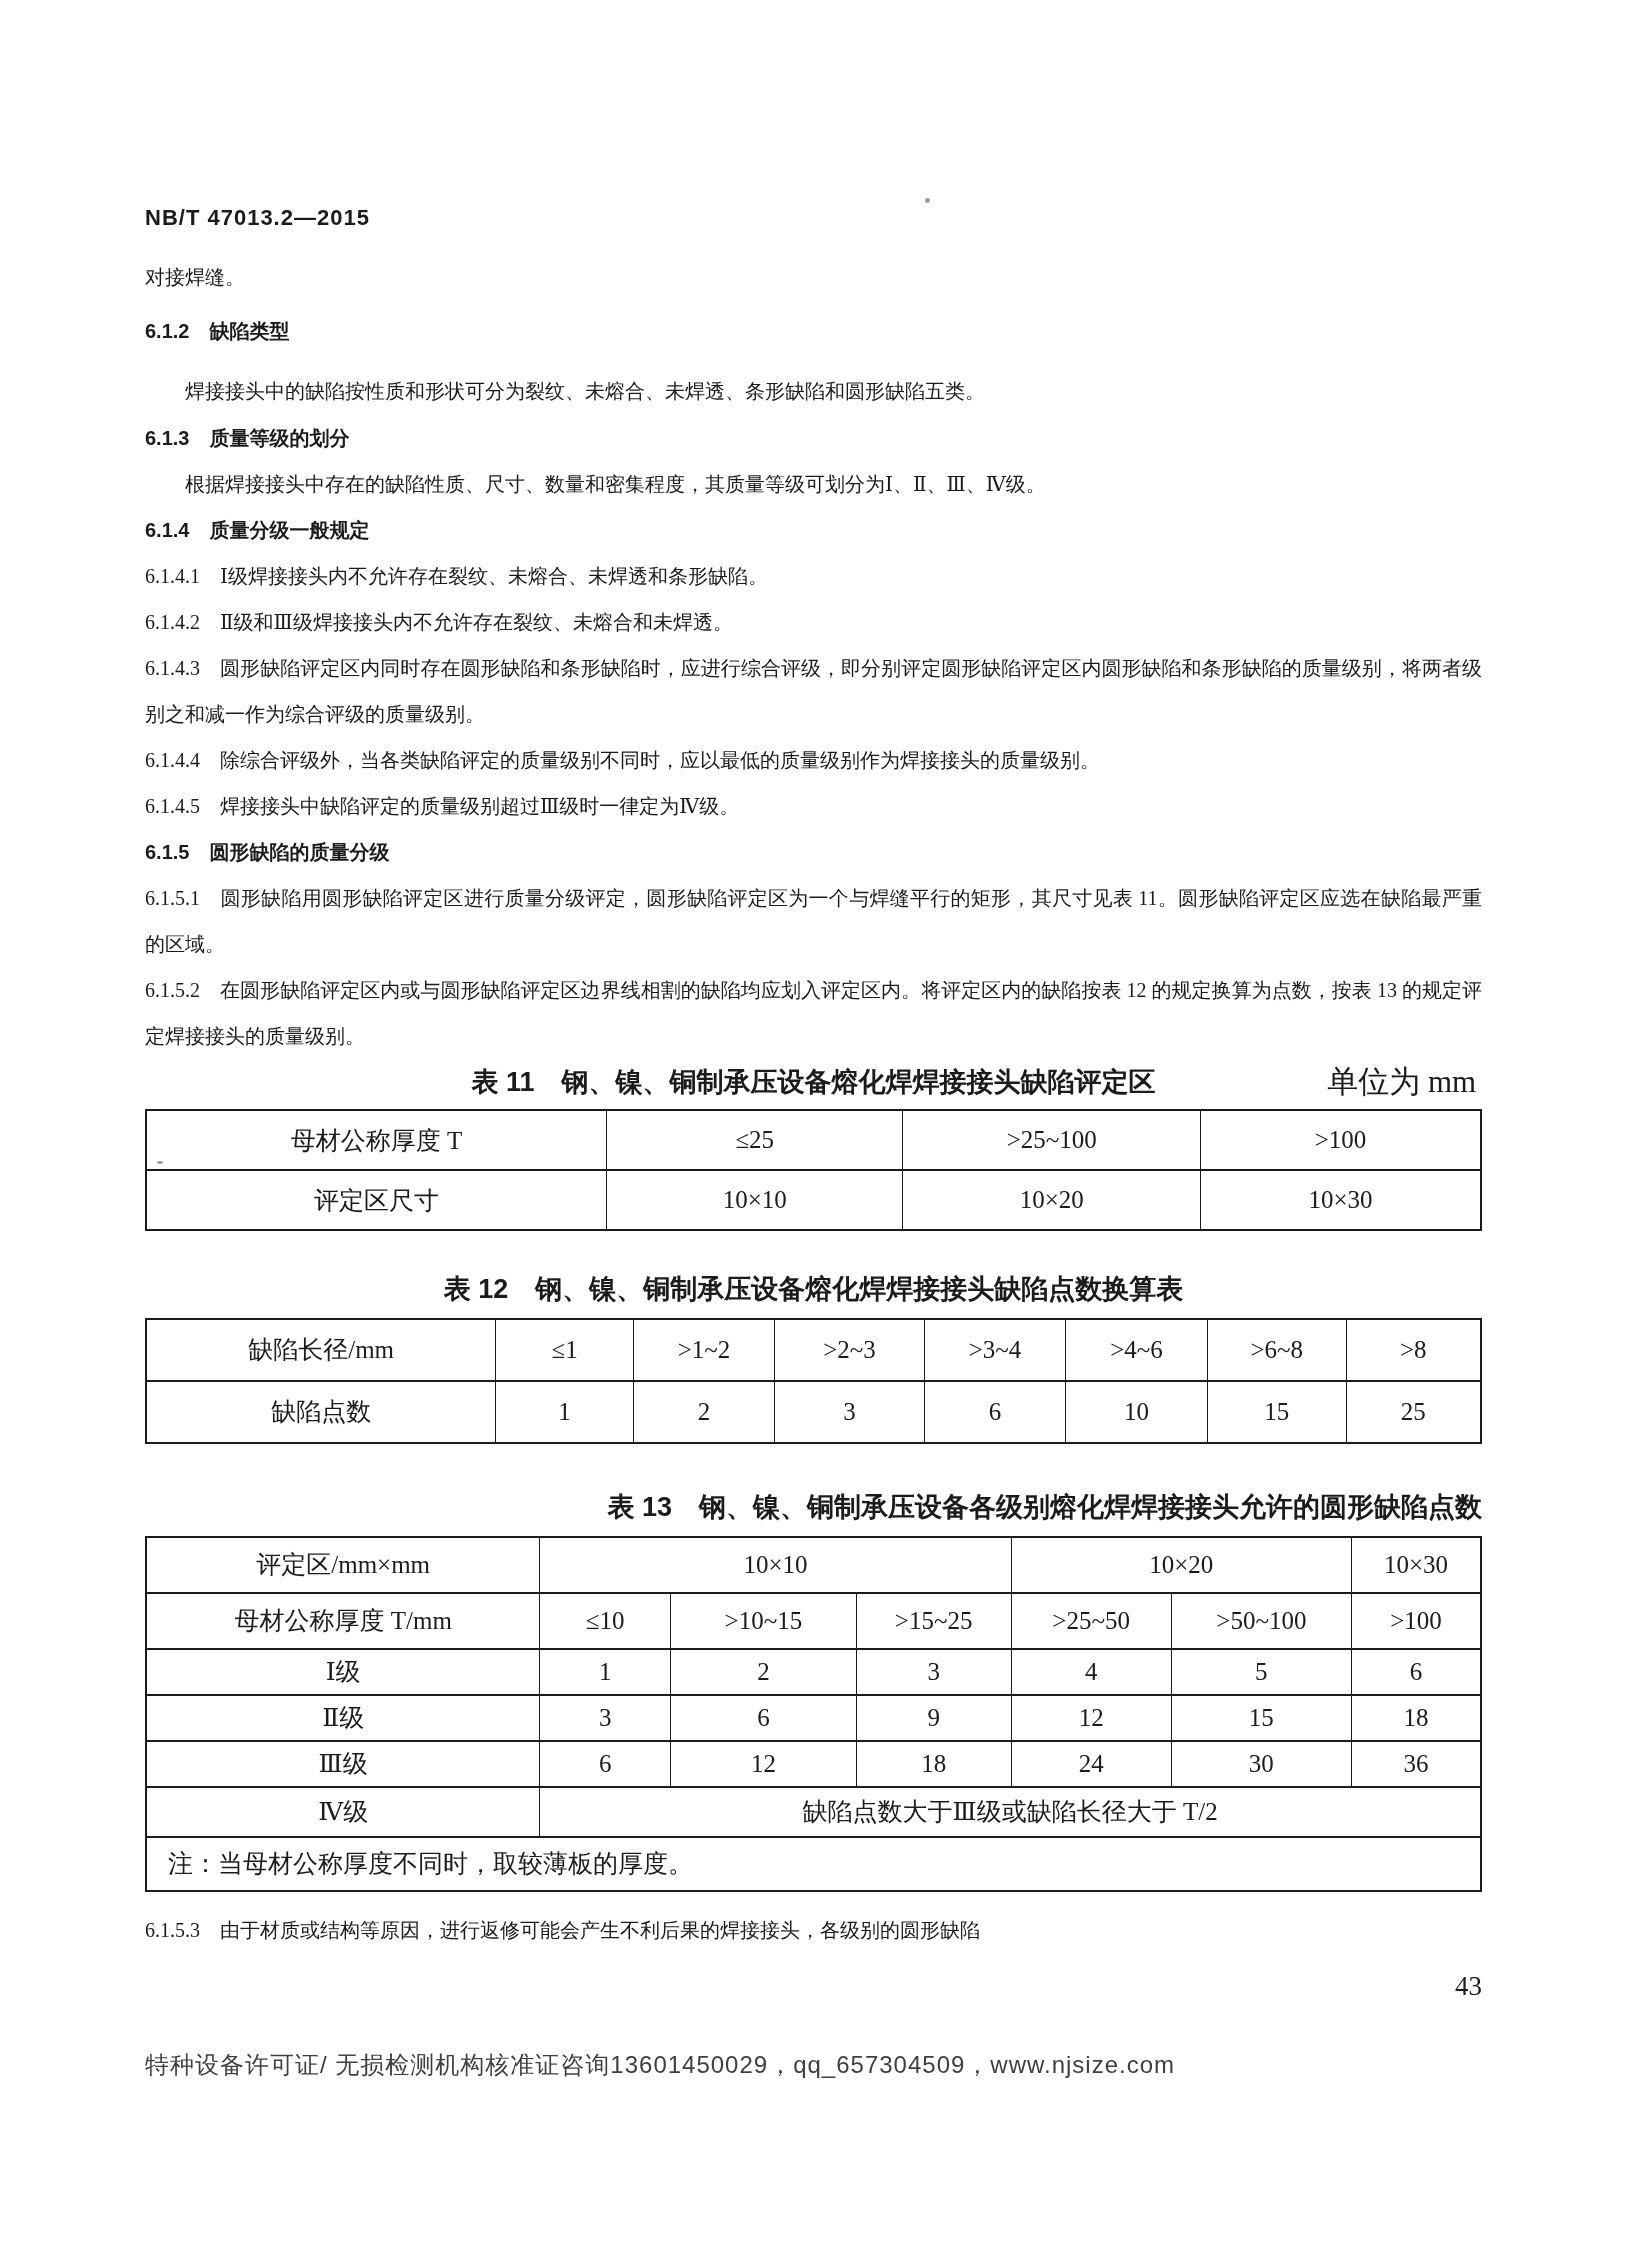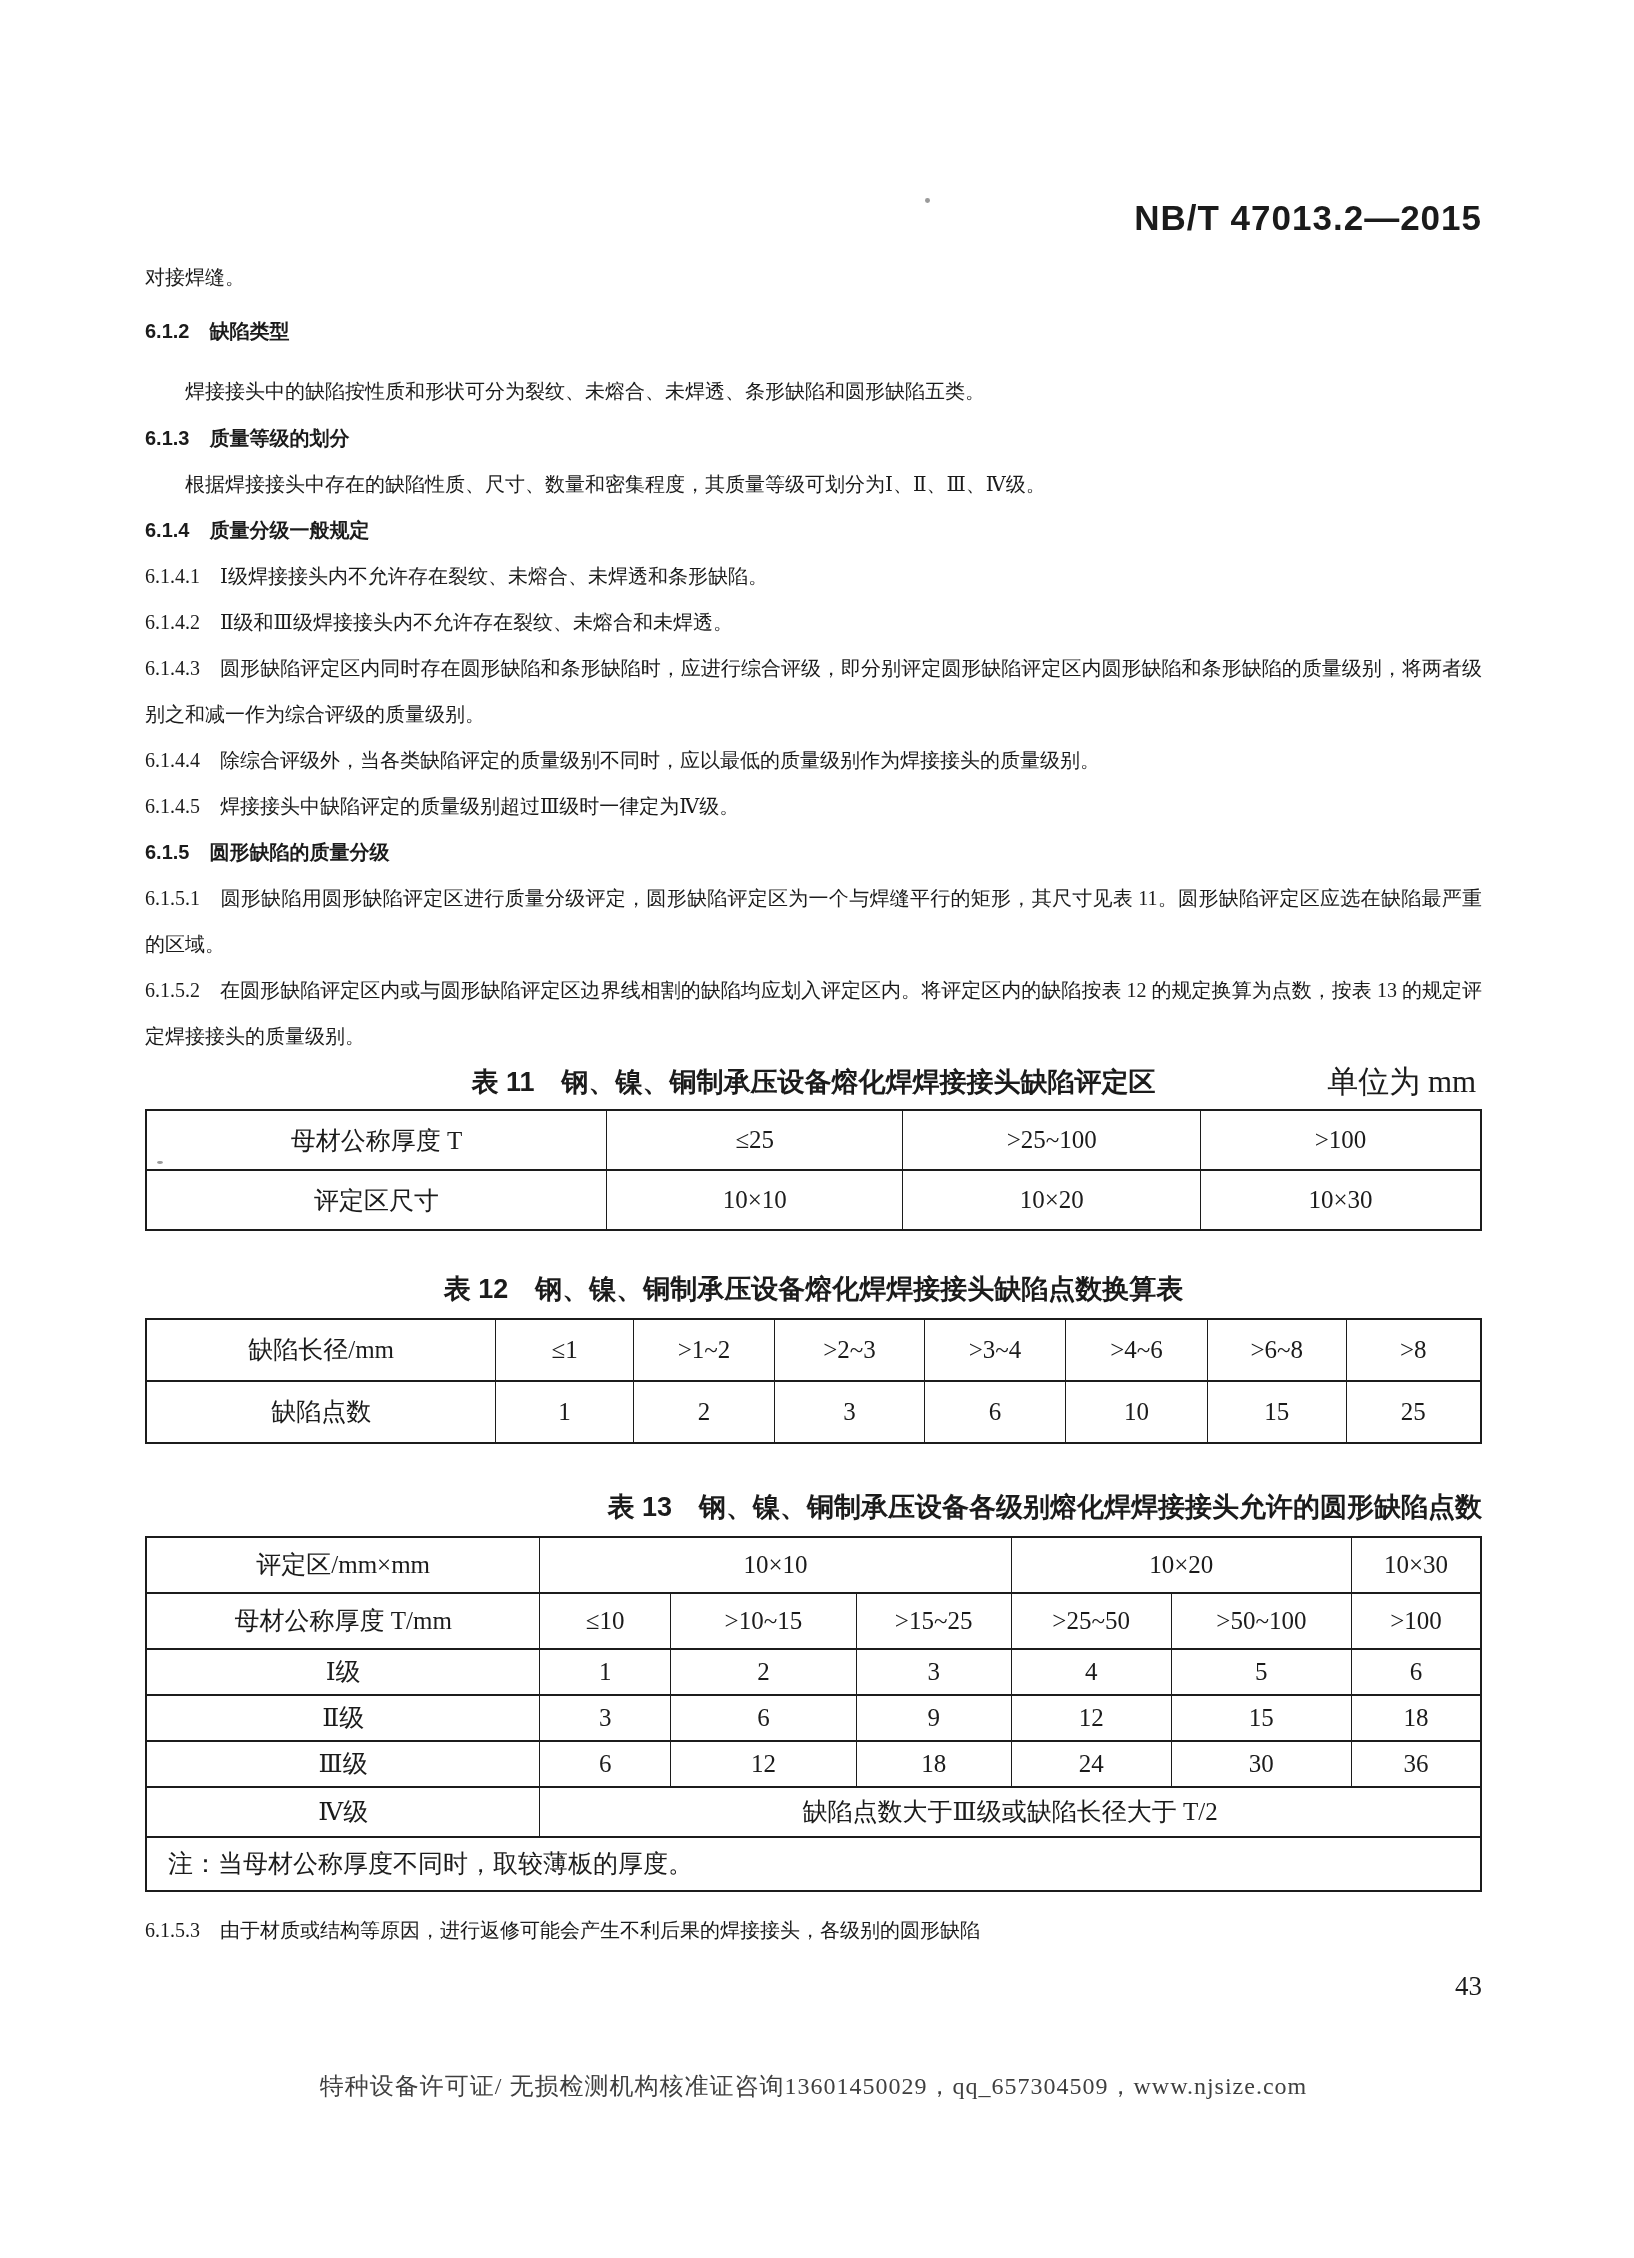--- a/index.html
+++ b/index.html
@@ -8,24 +8,24 @@
     width:1635px;height:2258px;
     background:#ffffff;
     box-sizing:border-box;
     padding:198px 153px 0 145px;
     color:#1b1b1b;
     font-family:"Liberation Serif","DejaVu Serif",serif;
     font-size:28px;
     overflow:hidden;
   }
   .hdr{
-    text-align:right;
+    text-align:left;
     font-family:"Liberation Sans","DejaVu Sans",sans-serif;
     font-weight:600;
-    font-size:35px;
+    font-size:22px;
     letter-spacing:1px;
     height:39px;line-height:39px;
   }
   p,h2{margin:0;line-height:46px;font-size:20px;text-align:justify;}
   p.cont{margin-top:17.4px;}
   h2{
     font-family:"Liberation Sans","DejaVu Sans",sans-serif;
     font-weight:bold;text-align:left;
   }
   h2.h-612{margin-top:7.7px;}
@@ -66,24 +66,24 @@
   .t13 td.hrow{height:54px;}
   .t13 td.drow{height:44px;}
   .t13 td.ivrow{height:48px;}
   .t13 td.noterow{height:52px;text-align:left;padding-left:21px;}
   p.closing{margin-top:15.4px;}
   .pagenum{
     margin-top:17.4px;text-align:right;
     font-size:27px;line-height:33px;
   }
   .footer{
-    margin-top:68px;text-align:center;
+    margin-top:46px;
     font-size:24px;color:#3f3f3f;
     letter-spacing:1px;line-height:31px;
-    font-family:Liberation Serif, serif;
+    font-family:Liberation Sans, sans-serif;
   }
   .speck{position:absolute;background:#9a9a9a;border-radius:50%;}
   .speck1{left:925px;top:198px;width:4.8px;height:4.8px;}
   .speck2{left:157px;top:1161px;width:5.8px;height:2.9px;}
 </style>
 </head>
 <body>
 
 <div class="page">
   <div class="speck speck1"></div>

